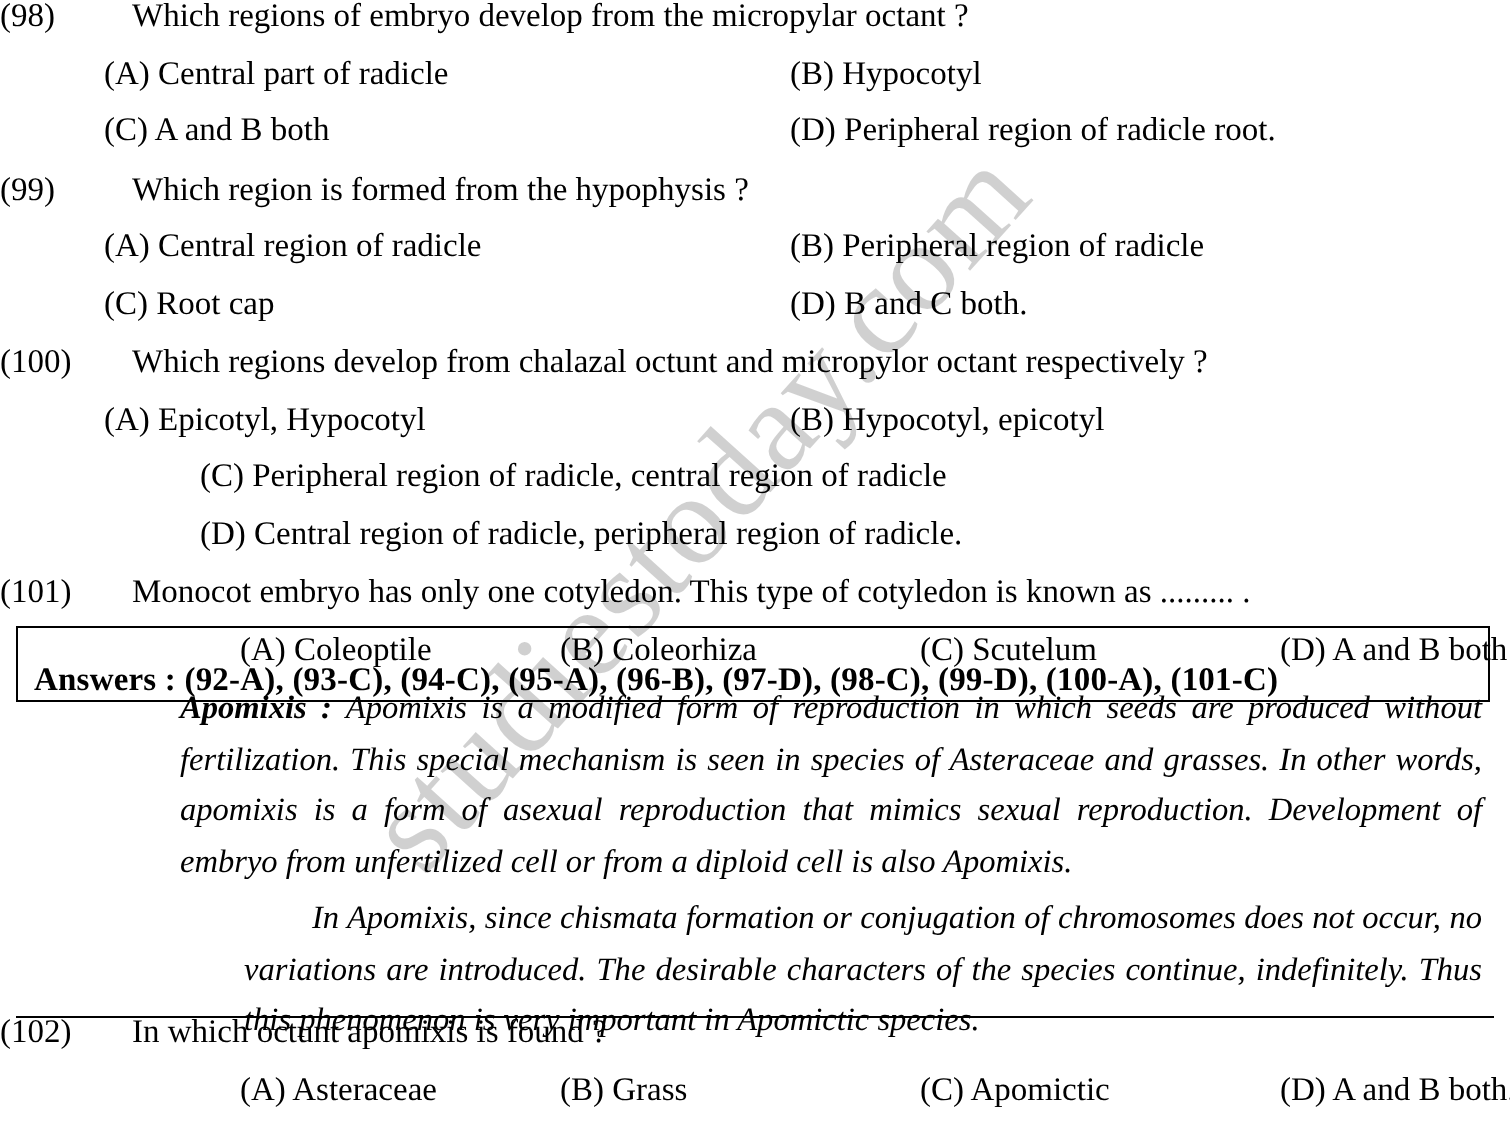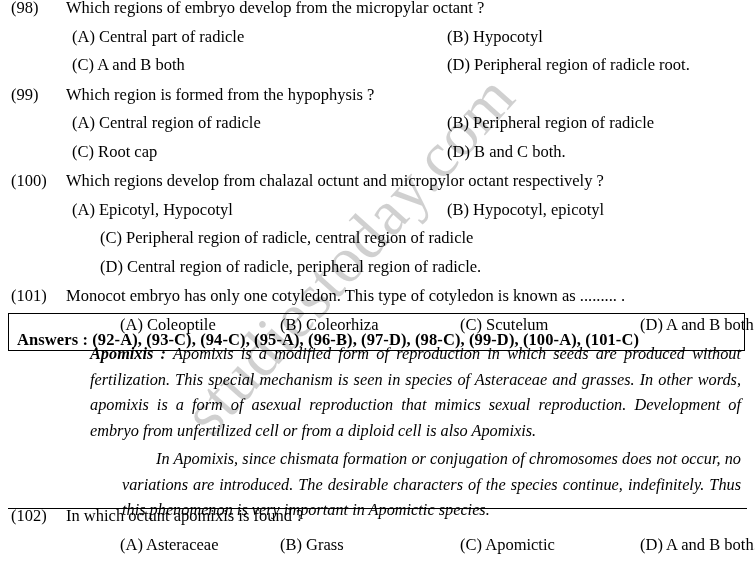--- a/index.html
+++ b/index.html
@@ -58,37 +58,36 @@
   
   .q-line {
     display: flex;
     align-items: baseline;
     font-size: 16.5px;
     line-height: 1.0;
   }
   .q-num {
     width: 66px;
     flex: 0 0 66px;
-    padding-left: 11px;
+    padding-left: 0;
     box-sizing: border-box;
     white-space: nowrap;
   }
   .q-stem {
     flex: 1 1 auto;
     white-space: nowrap;
   }
 
   
   .opt-row2 {
     display: flex;
     font-size: 16.5px;
     line-height: 1.0;
-    padding-left: 72px;
-    box-sizing: border-box;
-    gap: 32px;
+    padding-left: 52px;
+    box-sizing: border-box;
   }
   .opt-row2 .opt {
     white-space: nowrap;
   }
   .opt-row2 .opt.col-a { width: 343px; flex: 0 0 343px; }
   .opt-row2 .opt.col-b { flex: 1 1 auto; }
 
   
   .opt-row1 {
     font-size: 16.5px;

